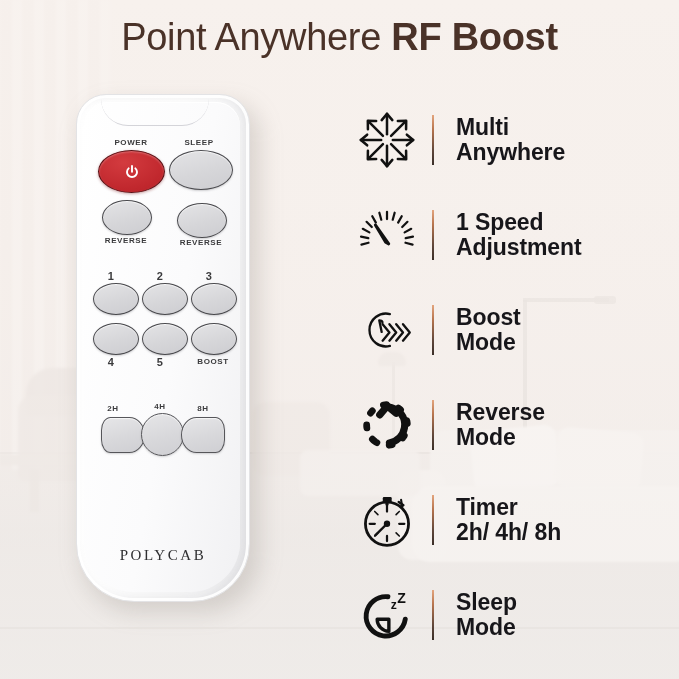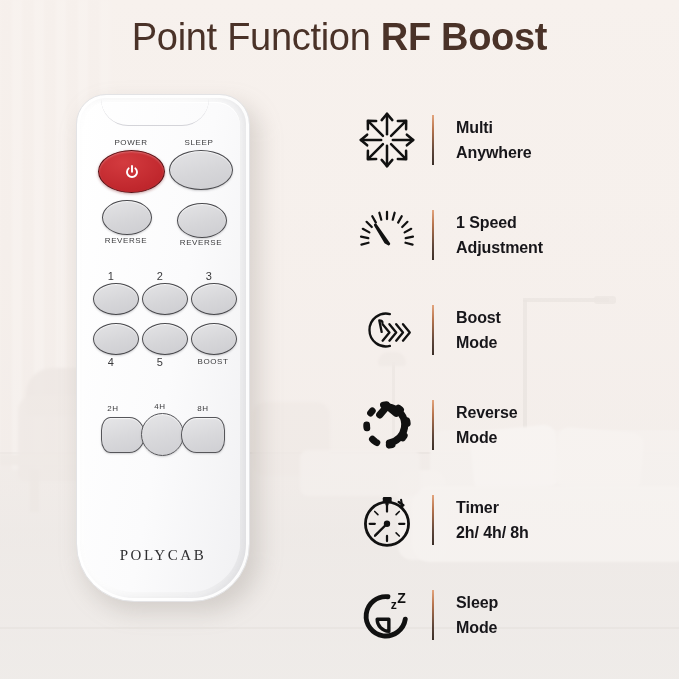--- a/index.html
+++ b/index.html
@@ -93,21 +93,21 @@
     background:linear-gradient(100deg,#ffffff 0%,#fbfbfc 55%,#f1f1f3 100%);
     box-shadow:inset 0 1px 0 #fff;
   }
   .ir-curve{
     position:absolute;left:24px;top:4px;width:108px;height:26px;
     border-bottom:1.2px solid rgba(205,205,210,.85);
     border-radius:0 0 54px 54px;
   }
   .btn-label{
     position:absolute;font-size:8px;letter-spacing:.6px;color:#3b3b3d;
-    text-align:center;white-space:nowrap;font-weight:400;
+    text-align:center;white-space:nowrap;font-weight:700;
   }
   .btn{
     position:absolute;border-radius:50%;
     background:linear-gradient(165deg,#e4e4e6 0%,#d6d6d9 55%,#cdcdd1 100%);
     border:1.1px solid #4a4a4e;
     box-shadow:0 1px 2px rgba(90,90,96,.28), inset 0 1px 1px rgba(255,255,255,.7);
   }
   .btn.power{
     background:radial-gradient(120% 120% at 38% 28%, #d33b3f 0%, #c0272d 55%, #a81f26 100%);
     border-color:#5c1216;
@@ -133,21 +133,21 @@
 
   
   .features{position:absolute;left:348px;top:92px;width:322px;}
   .feature{position:relative;height:95px;display:flex;align-items:center;}
   .f-icon{width:78px;height:78px;flex:0 0 78px;display:flex;align-items:center;justify-content:center;}
   .f-div{
     width:2px;height:50px;flex:0 0 2px;margin:0 22px 0 6px;
     background:linear-gradient(180deg,#e3a57e 0%,#b9764f 28%,#5e463a 72%,#3a2e28 100%);
   }
   .f-text{
-    font-size:16px;line-height:25px;font-weight:700;color:#17161a;letter-spacing:-.1px;
+    font-size:23px;line-height:25px;font-weight:700;color:#17161a;letter-spacing:-.1px;
     white-space:pre-line;
   }
 </style>
 </head>
 <body>
 
 <div id="stage">
 
   <div class="bg">
     <div class="bg-wall"></div>
@@ -168,21 +168,21 @@
     <div class="bg-lamp2-head"></div>
     <div class="bg-sofa-back"></div>
     <div class="bg-cush1"></div>
     <div class="bg-cush2"></div>
     <div class="bg-sofa-arm"></div>
     <div class="bg-sofa-seat"></div>
     <div class="bg-ottoman"></div>
     <div class="bg-wash"></div>
   </div>
 
-  <div class="title"><span>Point Function </span><b>RF Boost</b></div>
+  <div class="title"><span>Point Anywhere </span><b>RF Boost</b></div>
 
   <div class="remote-wrap">
     <div class="remote-shadow"></div>
     <div class="remote">
       <div class="remote-inner"></div>
       <div class="ir-curve"></div>
 
       <div class="btn-label" style="left:14px;top:43px;width:80px;">POWER</div>
       <div class="btn power" style="left:21px;top:55px;width:65px;height:41px;">
         <svg class="power-glyph" viewBox="0 0 24 24" fill="none">

